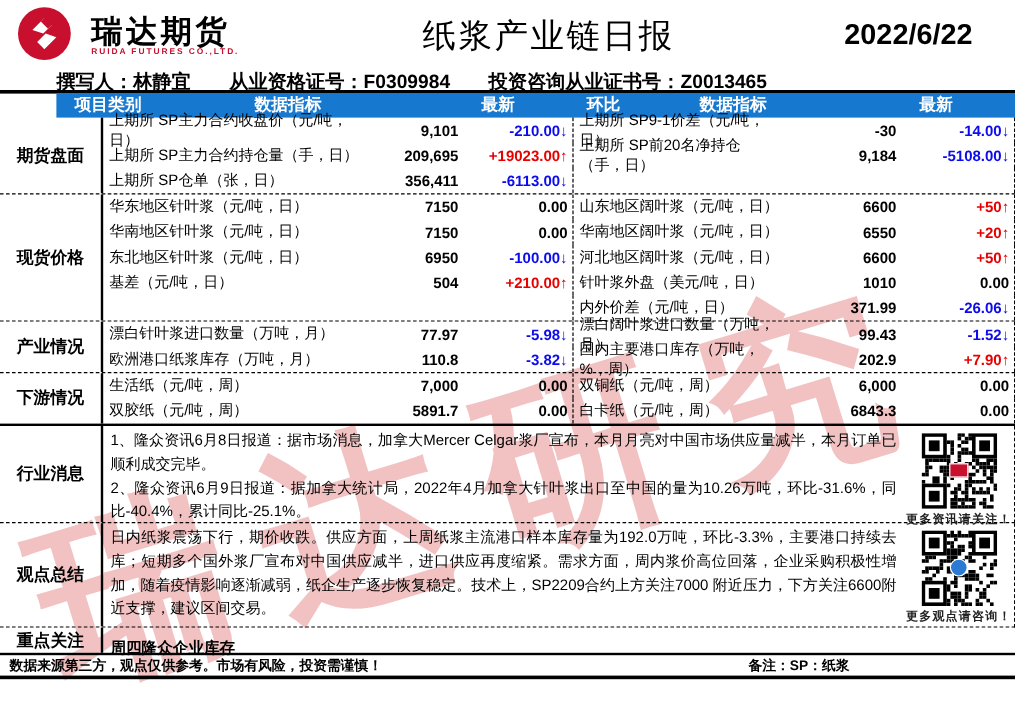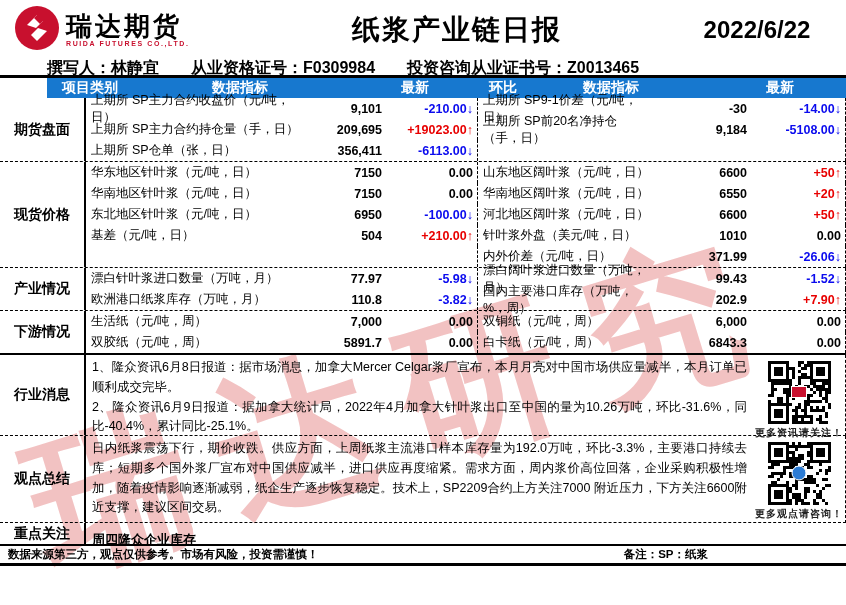--- a/index.html
+++ b/index.html
@@ -8,25 +8,25 @@
     position: relative;
     width: 846px; height: 605px;
     margin: 0 auto;
     background: #fff;
     font-family: "Liberation Sans", "DejaVu Sans", sans-serif;
     color: #000;
     overflow: hidden;
   }
   
   .hdr { display:flex; align-items:center; height:56px; padding:4px 14px 0 14px; }
-  .logo { display:flex; align-items:center; gap:6px; width:218px; }
+  .logo { display:flex; align-items:center; gap:16px; width:218px; }
   .logo-txt-wrap { display:flex; flex-direction:column; }
   .logo-cn { font-size:26px; font-weight:bold; letter-spacing:3px; line-height:1.05; }
   .logo-en { font-size:7px; font-weight:bold; color:#c8102e; letter-spacing:1.6px; }
-  .title { flex:1; text-align:center; font-size:28px; font-weight:bold; letter-spacing:2px; }
+  .title { flex:1; text-align:center; font-size:28px; font-weight:normal; letter-spacing:2px; }
   .date { width:150px; text-align:center; font-size:24px; font-weight:bold; font-family:"Liberation Sans",sans-serif; }
   .author-line { height:19px; padding:2px 0 0 8px; font-size:16px; font-weight:bold; display:flex; gap:32px;margin-left:39px; }
   .rule-thick { border-top:3px solid #000; }
   
   .thead, .sec {
     display:grid;
     grid-template-columns: 86px 214px 90px 88px 172px 105px 91px;
   }
   .thead { height:20px; background:var(--hdr-blue,#1778cf); color:#fff; font-size:14px; font-weight:bold;margin-left:47px; }
   .thead > div { display:flex; align-items:center; }

